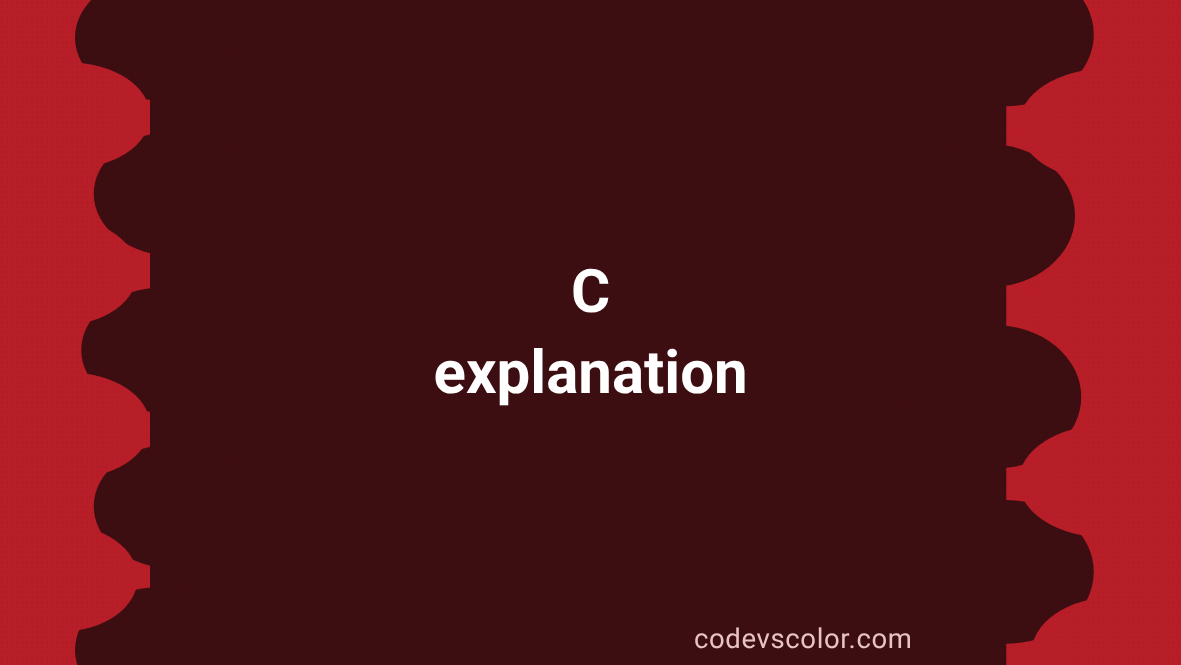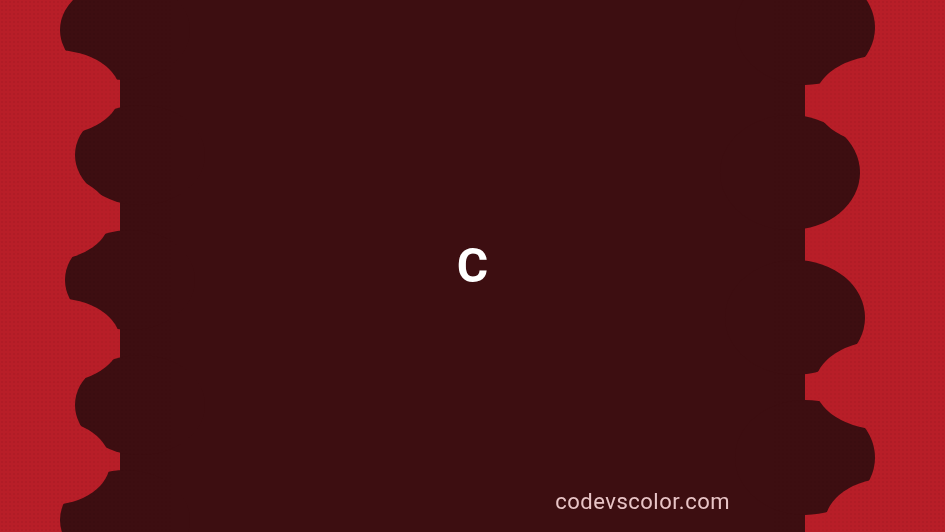--- a/index.html
+++ b/index.html
@@ -73,21 +73,21 @@
       transform: translate(-50%, -50%);
       color: #fff;
       font-size: 48px;
       font-weight: 700;
       text-align: center;
       line-height: 1.35;
       white-space: nowrap;
     }
     .watermark {
       position: absolute;
-      bottom: 18px;
+      bottom: 8px;
       right: 215px;
       color: #e8c4c6;
       font-size: 22px;
       font-weight: 400;
       letter-spacing: 0.5px;
     }
     
     .dots-left {
       position: absolute;
       left: 0;
@@ -144,16 +144,17 @@
   <div class="blob-right" style="right:-10px; top:55px; width:140px; height:90px;"></div>
   <div class="blob-right" style="right:-10px; top:198px; width:130px; height:90px;"></div>
   <div class="blob-right" style="right:-10px; top:340px; width:140px; height:90px;"></div>
   <div class="blob-right" style="right:-10px; top:478px; width:130px; height:90px;"></div>
 
   <div class="dots-left"></div>
   <div class="dots-right"></div>
 
   <div class="title-text">
     <div>C</div>
+    <div>explanation</div>
   </div>
 
   <div class="watermark">codevscolor.com</div>
 </div>
 
 </body></html>

